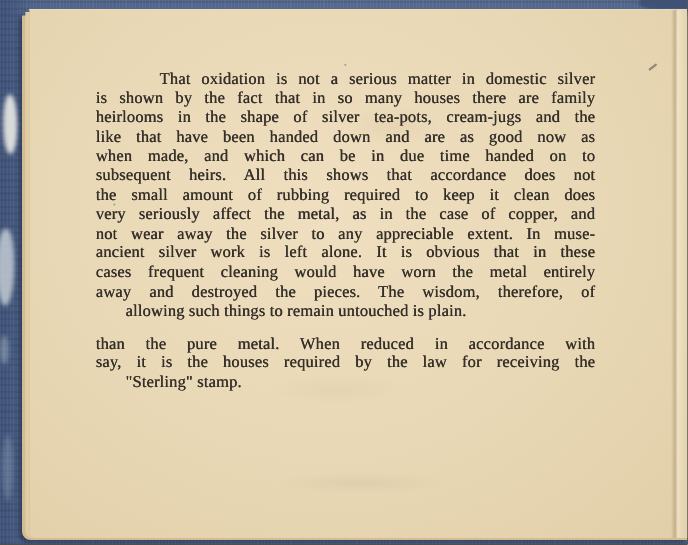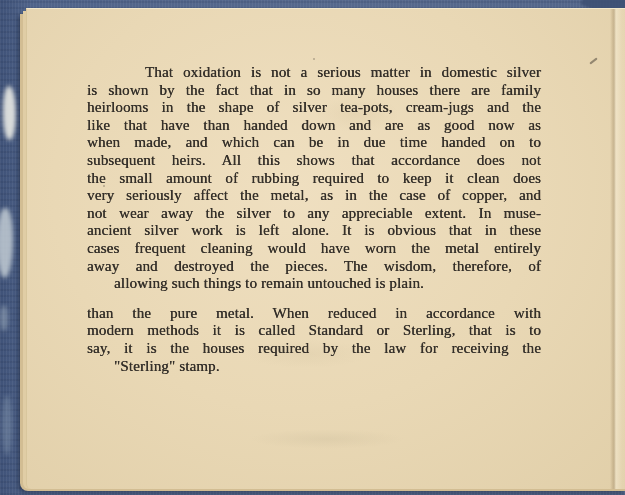--- a/index.html
+++ b/index.html
@@ -86,32 +86,31 @@
     <div class="crease"></div>
     <div class="scratch"></div>
     <div class="speck speck1"></div>
     <div class="speck speck2"></div>
 
     <div class="text-block">
       <div class="para">
         <div class="text-line first">That oxidation is not a serious matter in domestic silver</div>
         <div class="text-line">is shown by the fact that in so many houses there are family</div>
         <div class="text-line">heirlooms in the shape of silver tea-pots, cream-jugs and the</div>
-        <div class="text-line">like that have than handed down and are as good now as</div>
+        <div class="text-line">like that have been handed down and are as good now as</div>
         <div class="text-line">when made, and which can be in due time handed on to</div>
         <div class="text-line">subsequent heirs. All this shows that accordance does not</div>
         <div class="text-line">the small amount of rubbing required to keep it clean does</div>
         <div class="text-line">very seriously affect the metal, as in the case of copper, and</div>
         <div class="text-line">not wear away the silver to any appreciable extent. In muse-</div>
         <div class="text-line">ancient silver work is left alone. It is obvious that in these</div>
         <div class="text-line">cases frequent cleaning would have worn the metal entirely</div>
         <div class="text-line">away and destroyed the pieces. The wisdom, therefore, of</div>
         <div class="text-line lastline">allowing such things to remain untouched is plain.</div>
       </div>
       <div class="para para2">
         <div class="text-line">than the pure metal. When reduced in accordance with</div>
-        <div class="text-line">modern methods it is called Standard or Sterling, that is to</div>
         <div class="text-line">say, it is the houses required by the law for receiving the</div>
         <div class="text-line lastline">"Sterling" stamp.</div>
       </div>
     </div>
   </div>
 </div>
 
 </body></html>

